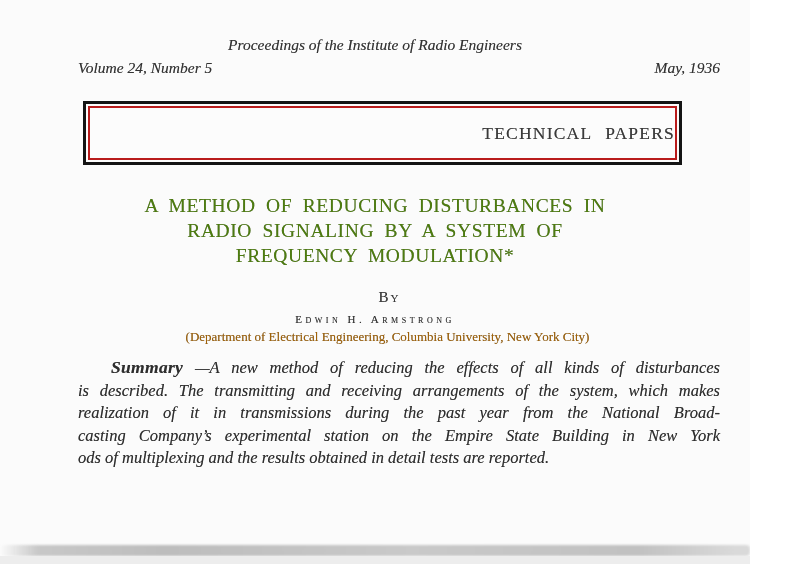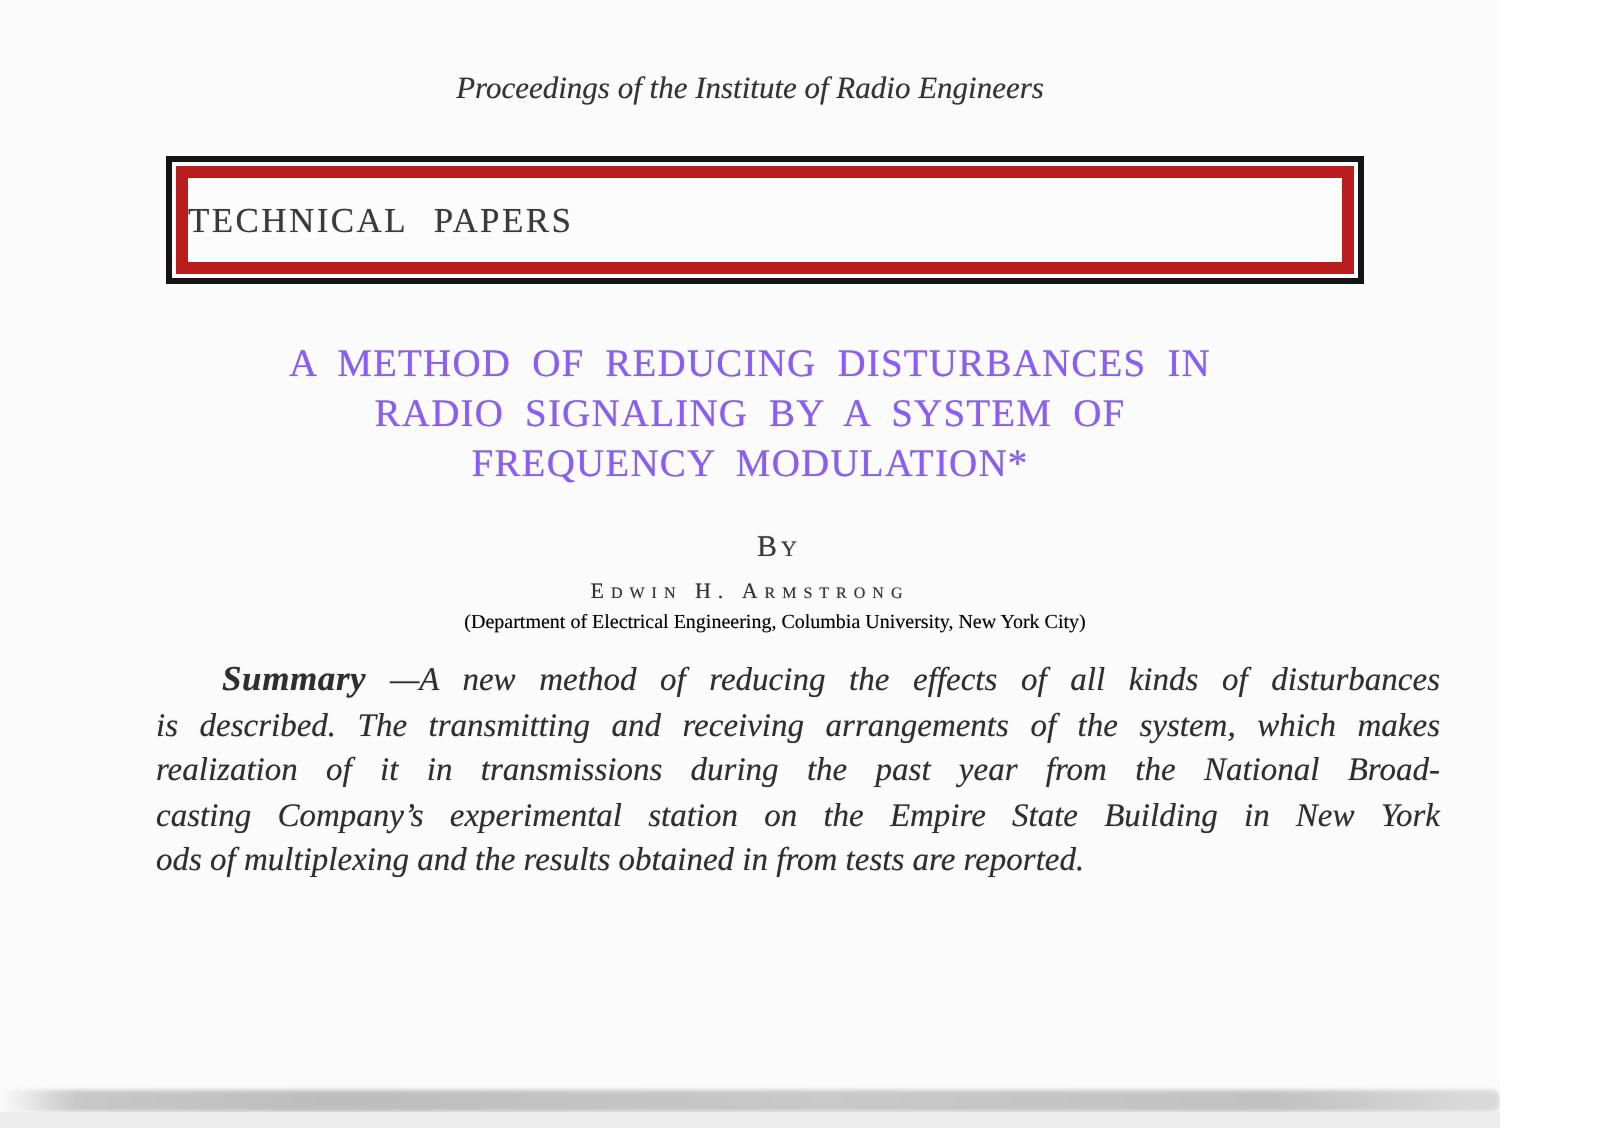--- a/index.html
+++ b/index.html
@@ -42,42 +42,42 @@
     box-sizing: border-box;
     margin: 24px 68px 0 83px;
     height: 64px;
     border: 3px solid #141414;
     background: #fcfcfc;
   }
   .banner-inner {
     box-sizing: border-box;
     margin: 2px;
     height: 54px;
-    border: 6px solid #b91c1c;
+    border: 2px solid #b91c1c;
     display: flex;
     align-items: center;
-    justify-content: flex-start;
+    justify-content: flex-end;
   }
   .banner-title {
     font-size: 17.5px;
     letter-spacing: 1.2px;
     word-spacing: 8px;
     color: #3a3a3a;
   }
 
   
   .article-title {
     margin: 28px 20px 0 20px;
     text-align: center;
     font-size: 19.5px;
     font-weight: normal;
     line-height: 25px;
     letter-spacing: 0.6px;
     word-spacing: 5px;
-    color: #8b5cf6;
+    color: #4d7c0f;
   }
   .title-line { display: block; }
 
   .byline {
     margin-top: 21px;
     text-align: center;
     font-variant: small-caps;
     font-size: 15px;
     letter-spacing: 2px;
     color: #3a3a3a;
@@ -87,22 +87,22 @@
     margin-top: 7px;
     text-align: center;
     font-variant: small-caps;
     font-size: 11px;
     letter-spacing: 3.5px;
     color: #333333;
   }
   .affiliation {
     margin-top: 4px;
     text-align: center;
-    font-size: 10px;
-    color: #000000;
+    font-size: 13px;
+    color: #a16207;
     padding-left: 25px;
   }
 
   
   .summary {
     margin: 11px 30px 0 78px;
     font-style: italic;
     font-size: 16.5px;
     line-height: 22.5px;
     color: #2e2e2e;
@@ -141,20 +141,24 @@
     background: #ededed;
   }
 </style>
 </head>
 <body>
 
 <div class="page">
 
   <div class="journal-name">Proceedings of the Institute of Radio Engineers</div>
 
+  <div class="issue-row">
+    <span>Volume 24, Number 5</span>
+    <span>May, 1936</span>
+  </div>
 
   <div class="banner-box">
     <div class="banner-inner">
       <span class="banner-title">TECHNICAL PAPERS</span>
     </div>
   </div>
 
   <h1 class="article-title">
     <span class="title-line">A METHOD OF REDUCING DISTURBANCES IN</span>
     <span class="title-line">RADIO SIGNALING BY A SYSTEM OF</span>
@@ -165,19 +169,19 @@
 
   <div class="author-name">Edwin H. Armstrong</div>
 
   <div class="affiliation">(Department of Electrical Engineering, Columbia University, New York City)</div>
 
   <p class="summary">
     <span class="sum-line first"><b>Summary</b><span> —A new method of reducing the effects of all kinds of disturbances</span></span>
     <span class="sum-line">is described. The transmitting and receiving arrangements of the system, which makes</span>
     <span class="sum-line">realization of it in transmissions during the past year from the National Broad-</span>
     <span class="sum-line">casting Company’s experimental station on the Empire State Building in New York</span>
-    <span class="sum-line last">ods of multiplexing and the results obtained in from tests are reported.</span>
+    <span class="sum-line last">ods of multiplexing and the results obtained in detail tests are reported.</span>
   </p>
 
   <div class="scan-band"></div>
   <div class="scan-foot"></div>
 
 </div>
 
 </body></html>

